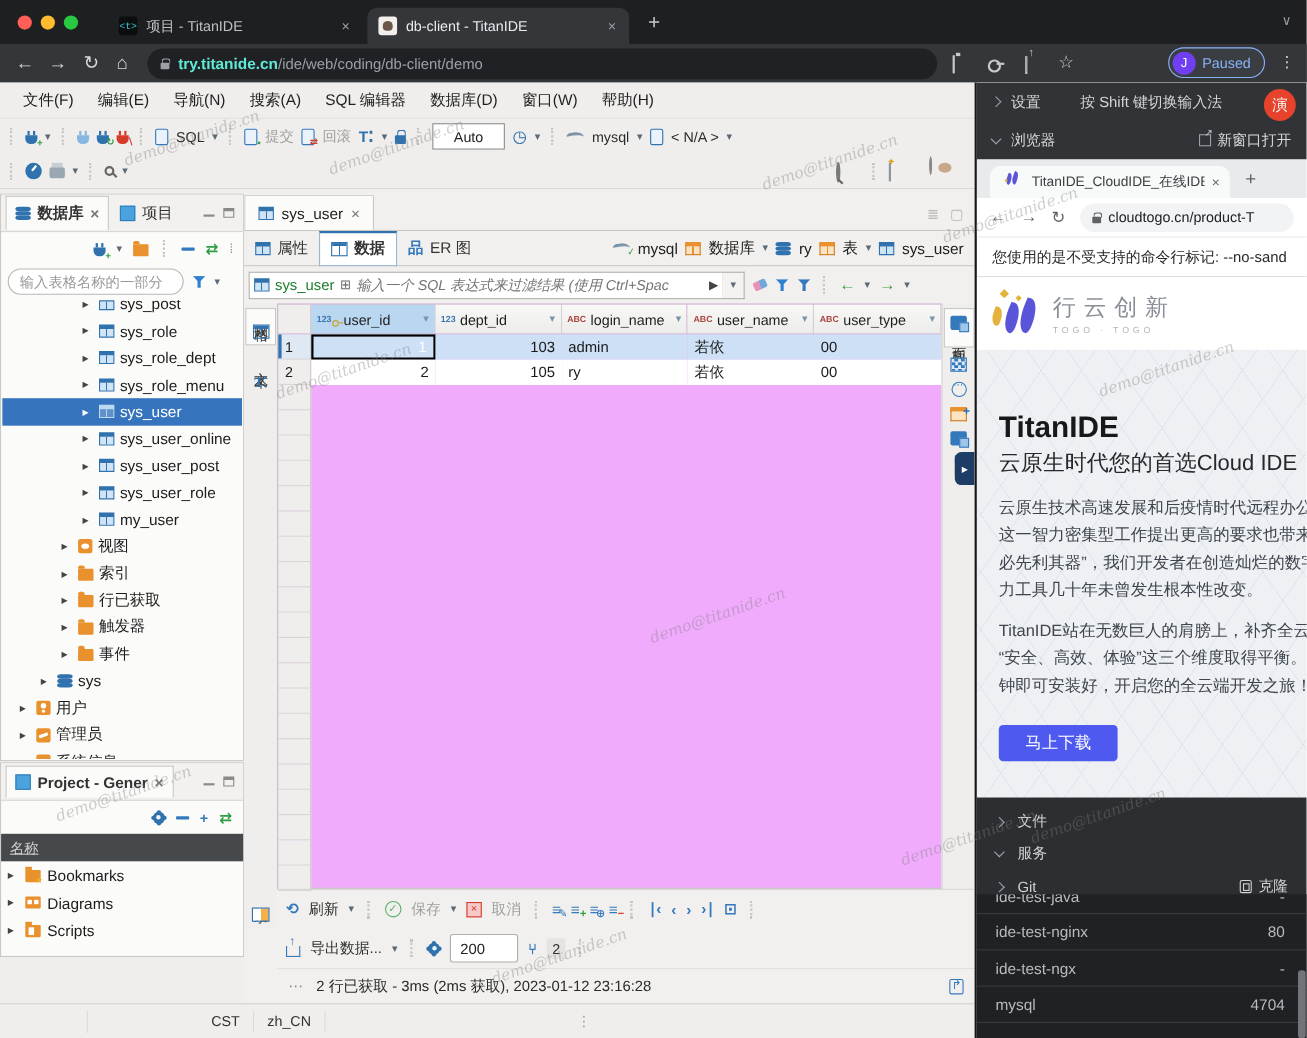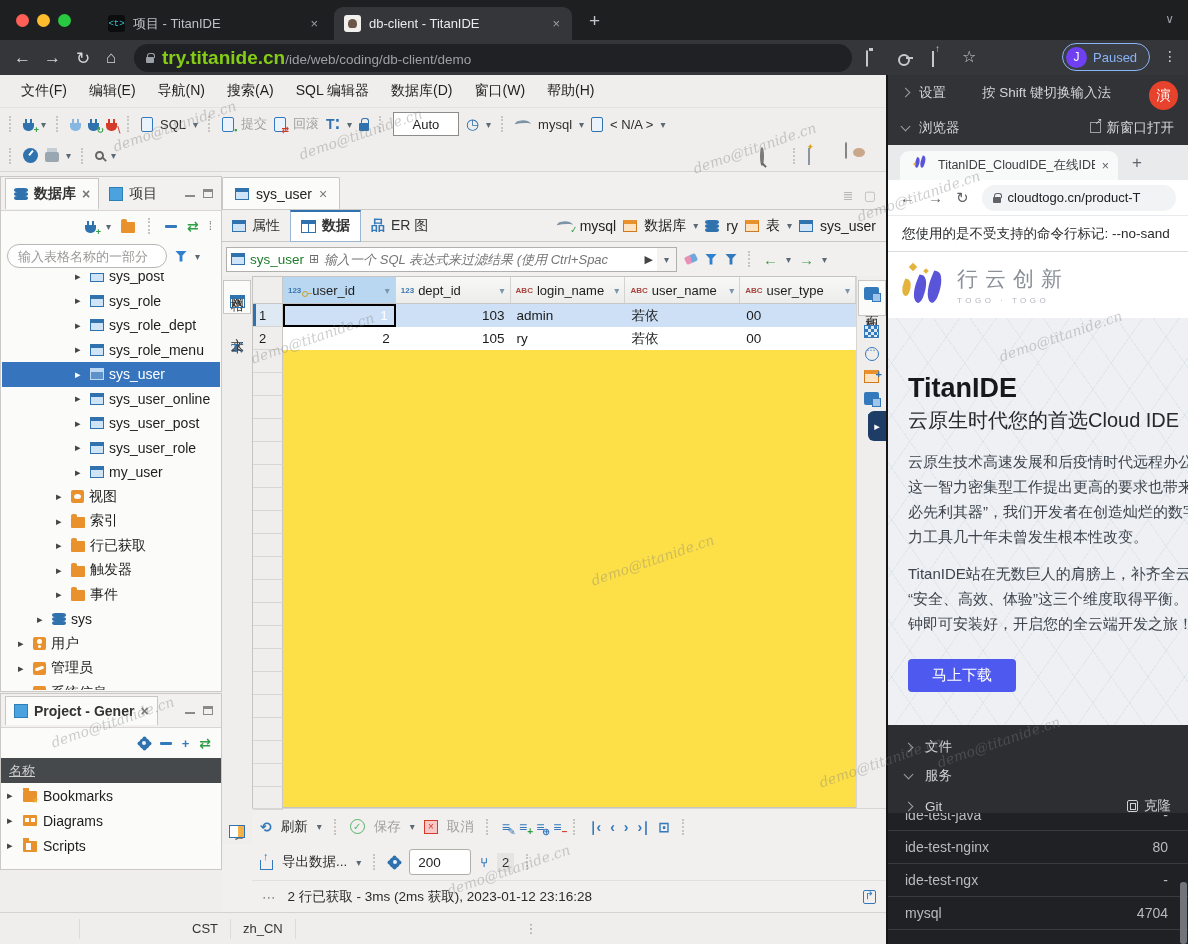--- a/index.html
+++ b/index.html
@@ -23,21 +23,21 @@
   .tabclose { color:#9aa0a6; font-size:13px; padding:0 2px; }
   .newtab { position:absolute; left:589px; top:10px; color:#c3c6c9; font-size:19px; }
   .strip-chev { position:absolute; right:14px; top:12px; color:#9aa0a6; font-size:12px; }
   .navbar { position:relative; height:35px; background:#35363a; }
   .navic { color:#d5d8db; font-size:17px; }
   .omni { position:absolute; left:134px; top:4px; width:718px; height:28px; background:#202124;
           border-radius:14px; display:flex; align-items:center; padding:0 12px; gap:8px; }
   .lockic { width:8px; height:6px; background:#9aa0a6; border-radius:1px; position:relative; margin-top:4px;}
   .lockic::before { content:''; position:absolute; top:-4px; left:1px; width:6px; height:4px;
                     border:1.5px solid #9aa0a6; border-bottom:none; border-radius:3px 3px 0 0; }
-  .domain { color:#84cc16; font-size:19px; font-weight:bold; }
+  .domain { color:#5eead4; font-size:14px; font-weight:bold; }
   .upath { color:#9aa0a6; font-size:13.5px; }
   .clipb { width:11px; height:13px; border:1.5px solid #c6c9cc; border-radius:2px; position:relative; }
   .clipb::before { content:''; position:absolute; top:-3px; left:2px; width:4px; height:3px; background:#c6c9cc; }
   .keyic-c { width:15px; height:8px; position:relative; }
   .keyic-c::before { content:''; position:absolute; left:0; top:0; width:8px; height:8px; border:2px solid #c6c9cc; border-radius:50%; }
   .keyic-c::after { content:''; position:absolute; left:8px; top:3px; width:7px; height:2px; background:#c6c9cc; }
   .sharebox { width:13px; height:12px; border:1.5px solid #c6c9cc; border-top:none; position:relative; }
   .sharebox::after { content:'↑'; position:absolute; left:2px; top:-8px; color:#c6c9cc; font-size:10px; }
   .starg { color:#c6c9cc; font-size:16px; }
   .puzzle { width:14px; height:14px; background:#e8eaed; border-radius:2px;
@@ -162,21 +162,21 @@
                 background:linear-gradient(to right,#fde3c2 46%,#e8912d 46%,#e8912d 54%,#fde3c2 54%); }
   #filterbar { position:absolute; top:72px; left:0; right:0; height:30px; display:flex; align-items:center; gap:8px; padding:0 4px; background:#f1f0ee; }
   .fbox { display:flex; align-items:center; height:25px; border:1px solid #b1afac; background:#fff; width:432px; padding:0 4px; gap:5px; }
   .ftable { color:#1d7d2c; font-size:13.5px; }
   .expandic { color:#6a6a6a; font-size:12px; }
   .fph { flex:1; border:none; outline:none; font-style:italic; color:#8f8d8a; font-size:13px; background:transparent; font-family:inherit;}
   .fplay { color:#444; font-size:11px; }
   .fdd { width:20px; height:25px; border:1px solid #b1afac; border-left:none; background:#f4f3f1; display:flex; align-items:center; justify-content:center; margin-left:-9px;}
   .eraser { width:12px; height:8px; background:linear-gradient(100deg,#e990b6 50%,#6fa8dc 50%); transform:rotate(-25deg); border-radius:2px; }
   .garrow { color:#3f9c44; font-size:15px; font-weight:bold; }
-  #gridarea { position:absolute; top:104px; left:30px; width:604px; height:532px; background:#fde047; border:1px solid #c6c4c2; border-right:none;}
+  #gridarea { position:absolute; top:104px; left:30px; width:604px; height:532px; background:#f0abfc; border:1px solid #c6c4c2; border-right:none;}
   #lstrip { position:absolute; top:104px; left:0; width:30px; height:568px; background:#efeeec; display:flex; flex-direction:column; align-items:center; }
   .vlabel { writing-mode:vertical-rl; font-size:13px; color:#333; letter-spacing:2px; }
   .vtabgrid { width:28px; padding:5px 0; background:#fbfbfa; border:1px solid #c9c7c5; display:flex; flex-direction:column; align-items:center; gap:5px; }
   .gridic { width:15px; height:13px; border:1.5px solid #2f72ae;
             background:linear-gradient(#2f72ae 0 3px,transparent 3px) ,linear-gradient(to right,transparent 46%,#2f72ae 46%,#2f72ae 56%,transparent 56%); }
   .txtic { color:#2f72ae; font-weight:bold; font-size:13px; font-family:"Liberation Serif",serif; }
   .recic { width:16px; height:13px; border:1.5px solid #2f72ae; background:linear-gradient(to right,#fff 55%,#f5b04a 55%); }
   #rstrip { position:absolute; top:104px; right:0; width:30px; height:532px; background:#efeeec; border-left:1px solid #d8d6d3;
             display:flex; flex-direction:column; align-items:center; gap:9px; }
   .vtabpanels { width:28px; padding:6px 0; background:#fbfbfa; border:1px solid #c9c7c5; display:flex; flex-direction:column; align-items:center; gap:5px; }

